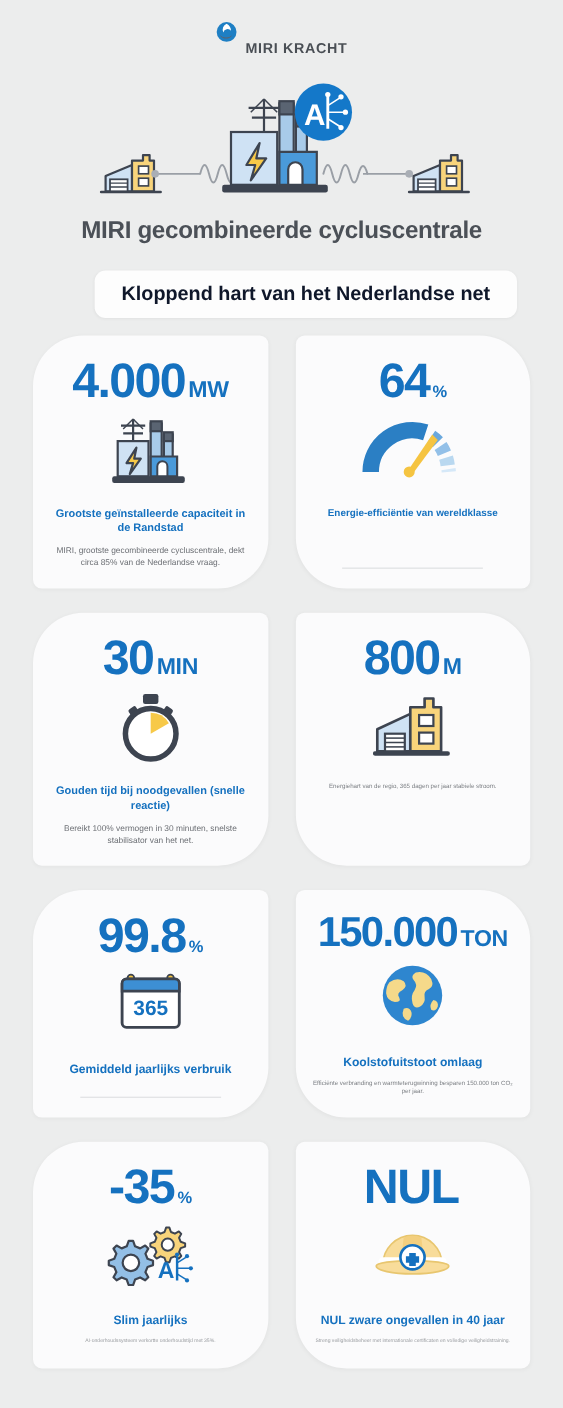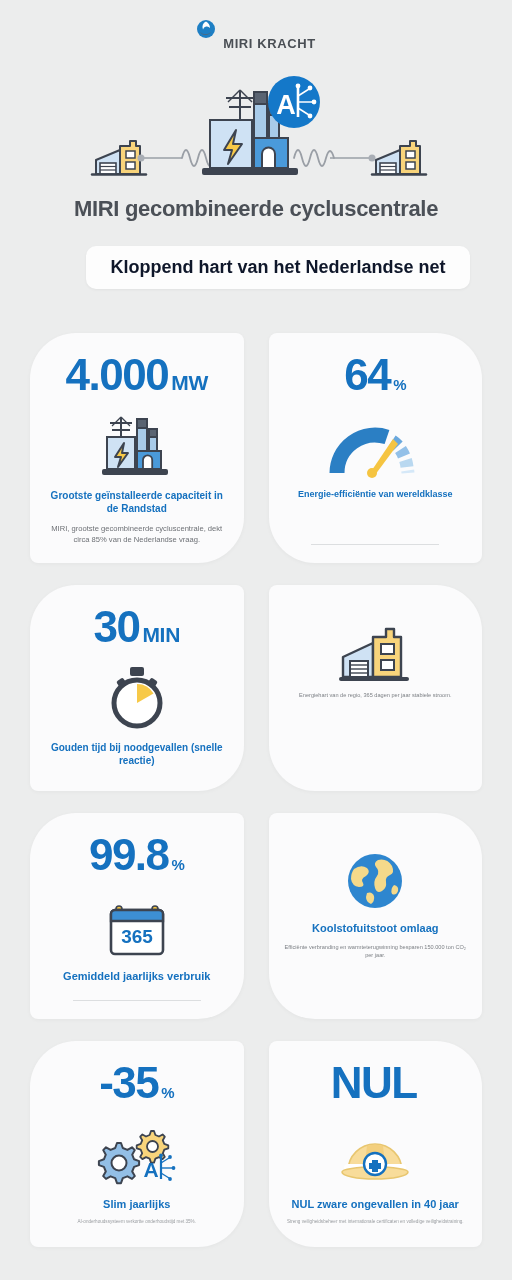--- a/index.html
+++ b/index.html
@@ -52,21 +52,21 @@
     padding: 11px 24px;
     font-size: 18px;
     font-weight: bold;
     color: #0f172a;
     box-shadow: 0 1px 3px rgba(0,0,0,0.05);
     margin-left: 44px;
   }
 
   
   .grid {
-    margin: 44px 30px 0 30px;
+    margin: 16px 30px 0 30px;
     display: grid;
     grid-template-columns: 1fr 1fr;
     gap: 22px 25px;
   }
   .card {
     background: #fbfbfc;
     border-radius: 46px 8px 46px 8px;
     padding: 16px 14px 18px 14px;
     min-height: 206px;
     display: flex;
@@ -96,21 +96,21 @@
     font-size: 21px;
     font-weight: bold;
     margin-left: 3px;
     letter-spacing: -0.3px;
   }
   .stat-unit.pct { font-size: 15px; }
 
   .icon-slot {
     height: 74px;
     display: flex;
-    align-items: flex-end;
+    align-items: flex-start;
     justify-content: center;
     margin-top: 8px;
   }
   .cap {
     color: #1571bf;
     font-weight: bold;
     text-align: center;
     margin-top: 10px;
     line-height: 1.3;
   }
@@ -285,23 +285,28 @@
     <div class="icon-slot">
       <svg width="66" height="66" viewBox="0 0 66 66">
         <rect x="26" y="2" width="14" height="9" rx="2" fill="#3d4450"></rect>
         <rect x="13" y="14" width="8" height="7" rx="2" fill="#3d4450" transform="rotate(-35 17 17)"></rect>
         <rect x="45" y="14" width="8" height="7" rx="2" fill="#3d4450" transform="rotate(35 49 17)"></rect>
         <circle cx="33" cy="38" r="23" fill="#ffffff" stroke="#3d4450" stroke-width="5"></circle>
         <path d="M33 38 L33 19 A19 19 0 0 1 49.5 28.5 Z" fill="#f7c948"></path>
       </svg>
     </div>
     <div class="cap xs">Gouden tijd bij noodgevallen (snelle reactie)</div>
+    <div class="desc sm">Bereikt 100% vermogen in 30 minuten, snelste stabilisator van het net.</div>
   </div>
 
   <div class="card alt">
+    <div class="stat">
+      <span class="stat-num">800</span>
+      <span class="stat-unit">M</span>
+    </div>
     <div class="icon-slot">
       <svg width="72" height="60" viewBox="0 0 72 60">
         <path d="M4 34 L34 20 L34 54 L4 54 Z" fill="#cfe2f4" stroke="#3d4450" stroke-width="2.4" stroke-linejoin="round"></path>
         <rect x="11" y="38" width="18" height="16" fill="#ffffff" stroke="#3d4450" stroke-width="2"></rect>
         <line x1="11" y1="42" x2="29" y2="42" stroke="#3d4450" stroke-width="1.4"></line>
         <line x1="11" y1="46" x2="29" y2="46" stroke="#3d4450" stroke-width="1.4"></line>
         <line x1="11" y1="50" x2="29" y2="50" stroke="#3d4450" stroke-width="1.4"></line>
         <path d="M34 54 L34 14 L47 14 L47 6 L55 6 L55 14 L62 14 L62 54 Z" fill="#f8d47b" stroke="#3d4450" stroke-width="2.4" stroke-linejoin="round"></path>
         <rect x="42" y="21" width="13" height="10" fill="#ffffff" stroke="#3d4450" stroke-width="2"></rect>
         <rect x="42" y="37" width="13" height="10" fill="#ffffff" stroke="#3d4450" stroke-width="2"></rect>
@@ -324,20 +329,24 @@
         <path d="M4 13 a4 4 0 0 1 4 -4 h44 a4 4 0 0 1 4 4 v7 H4 Z" fill="#3d8fd4" stroke="#3d4450" stroke-width="2.4"></path>
         <text x="30" y="42" font-family="Liberation Sans, sans-serif" font-size="19" font-weight="bold" fill="#1571bf" text-anchor="middle">365</text>
       </svg>
     </div>
     <div class="cap md">Gemiddeld jaarlijks verbruik</div>
     <div class="grow"></div>
     <div class="rule"></div>
   </div>
 
   <div class="card alt">
+    <div class="stat">
+      <span class="stat-num small">150.000</span>
+      <span class="stat-unit">TON</span>
+    </div>
     <div class="icon-slot">
       <svg width="60" height="60" viewBox="0 0 60 60">
         <circle cx="30" cy="30" r="27" fill="#2e86cf"></circle>
         <path d="M9 18 q7 -5 13 -1 q4 4 -1 8 q-6 3 -3 7 q2 4 -4 4 q-7 -1 -8 -8 q0 -6 3 -10Z" fill="#f5d98a"></path>
         <path d="M22 42 q5 -2 7 3 q1 5 -3 8 q-5 -2 -5 -7Z" fill="#f5d98a"></path>
         <path d="M33 9 q9 -2 14 6 q3 7 -2 9 q-5 2 -4 7 q1 6 -4 9 q-5 3 -7 -3 q-2 -7 2 -12 q3 -5 -1 -9 q-3 -4 2 -7Z" fill="#f5d98a"></path>
         <path d="M49 34 q5 1 4 6 q-2 5 -6 3 q-2 -5 2 -9Z" fill="#f5d98a"></path>
       </svg>
     </div>
     <div class="cap md">Koolstofuitstoot omlaag</div>

